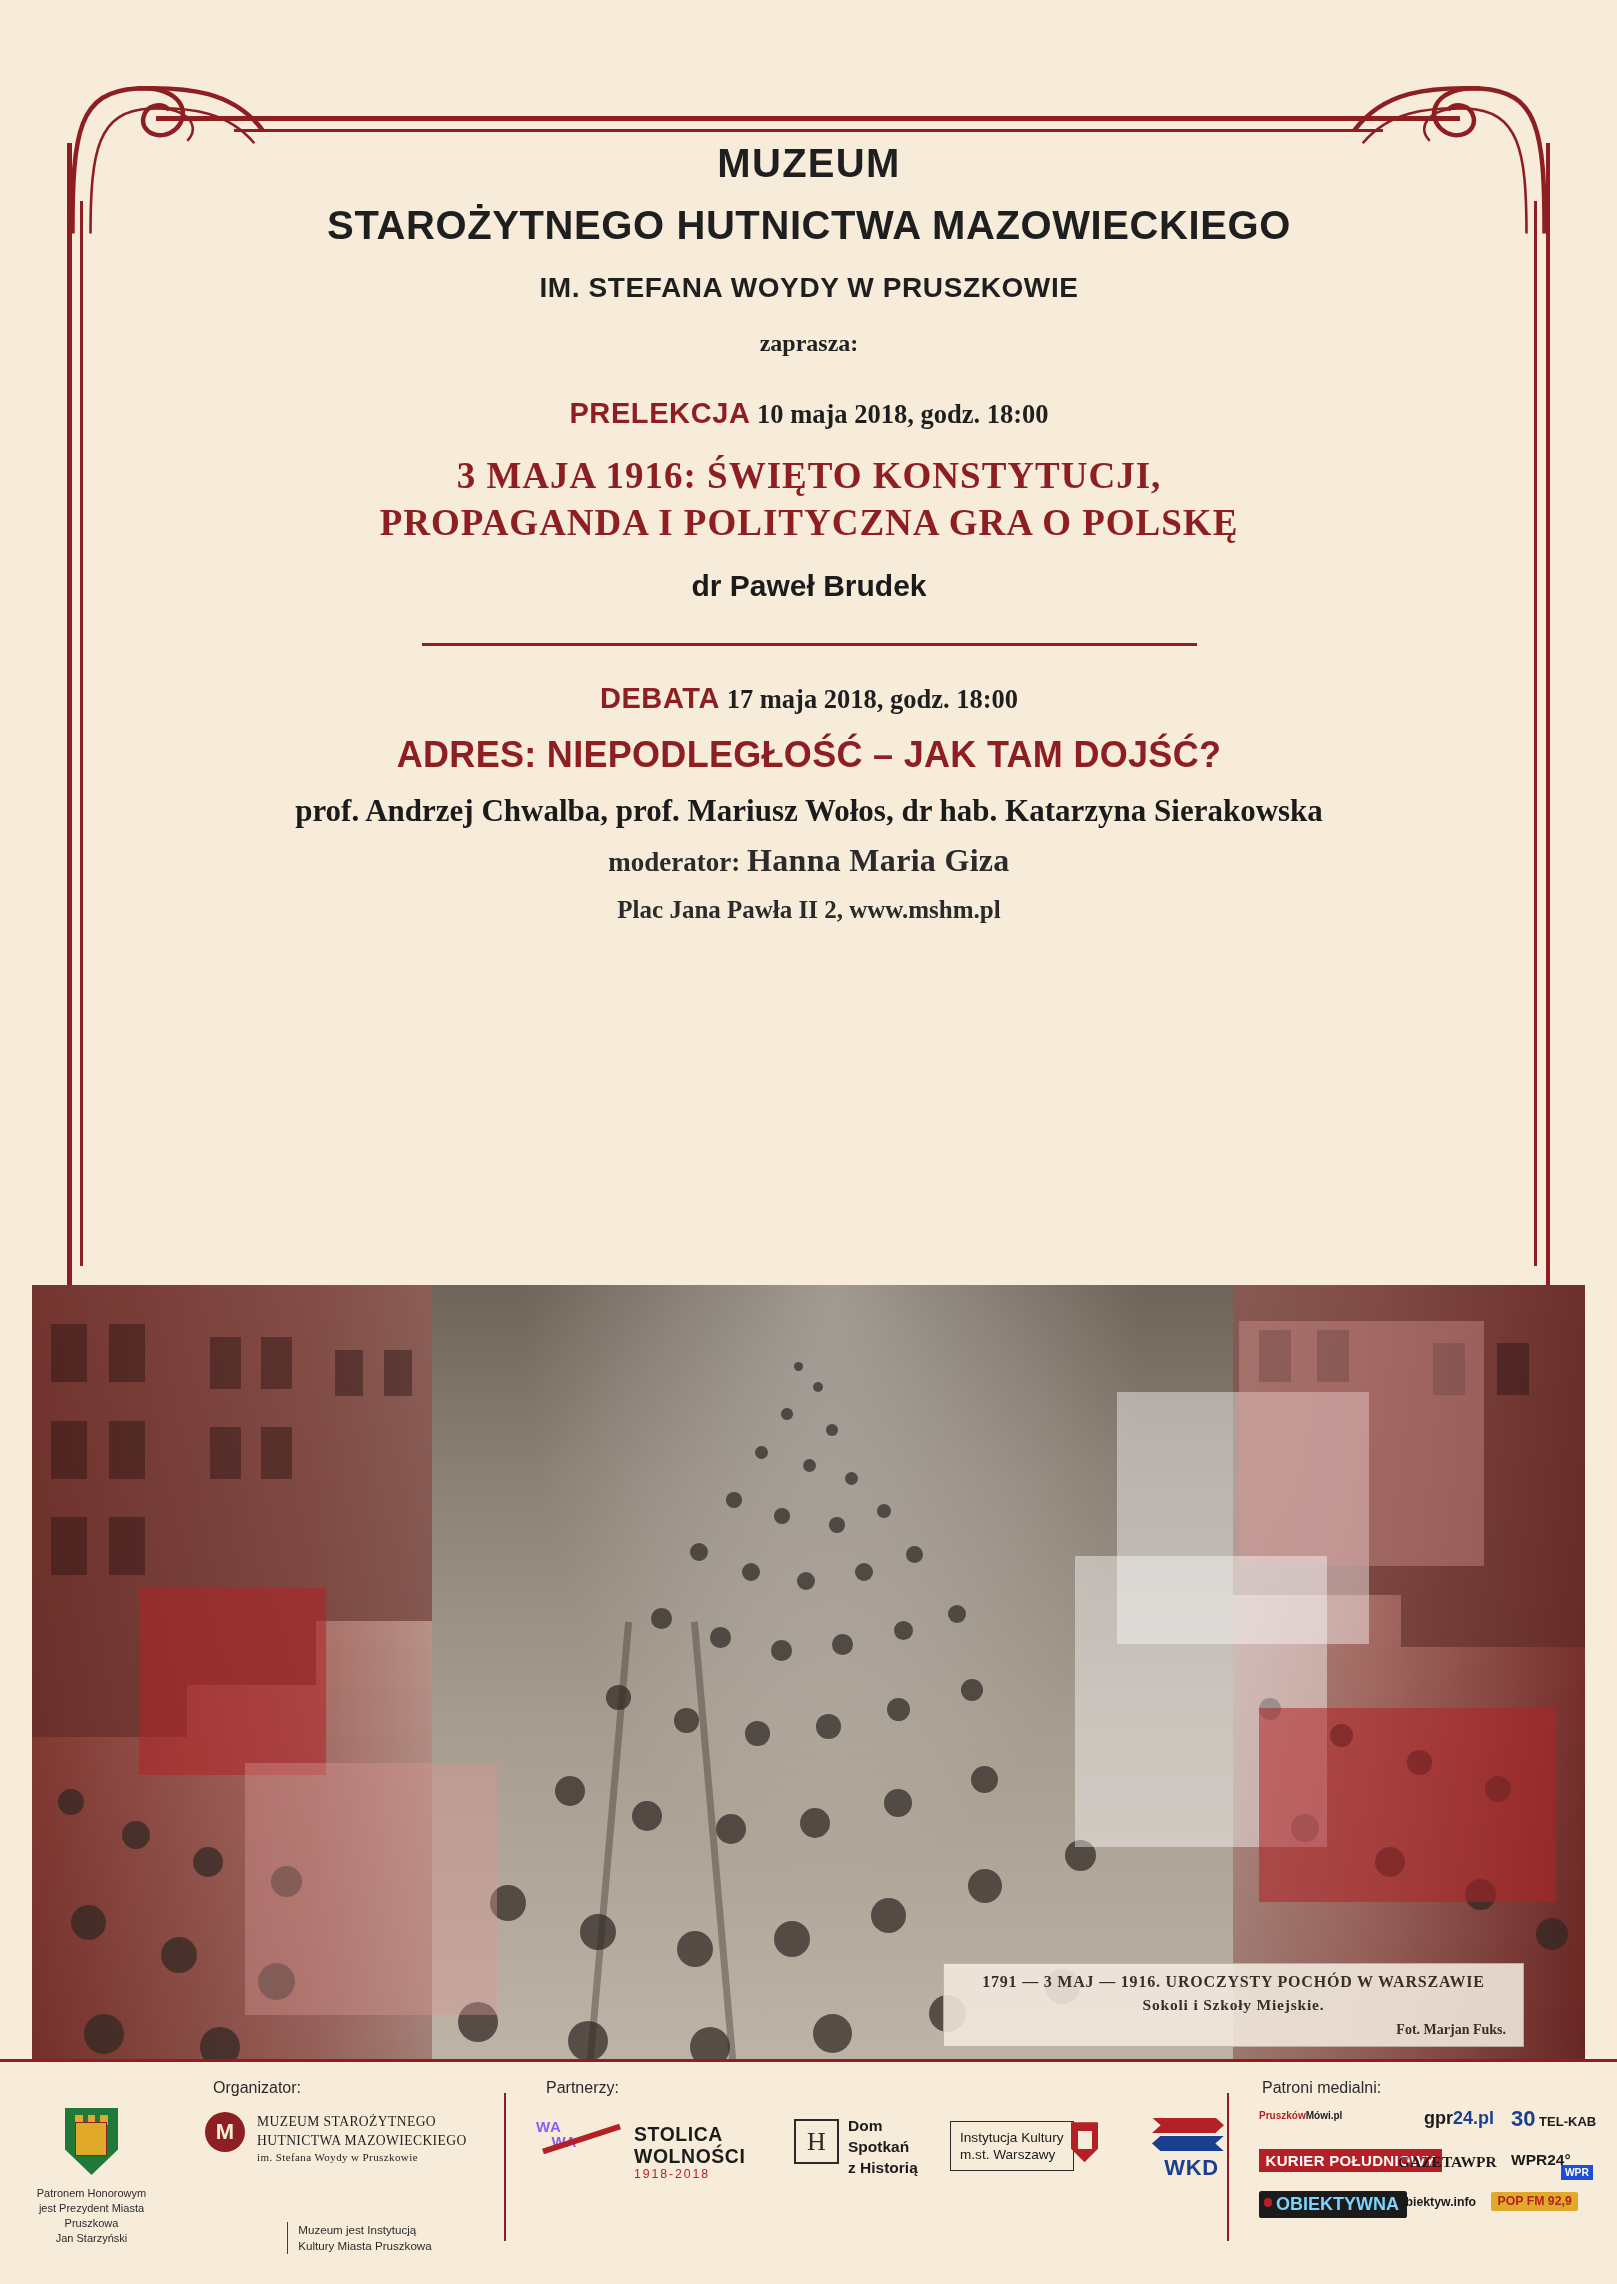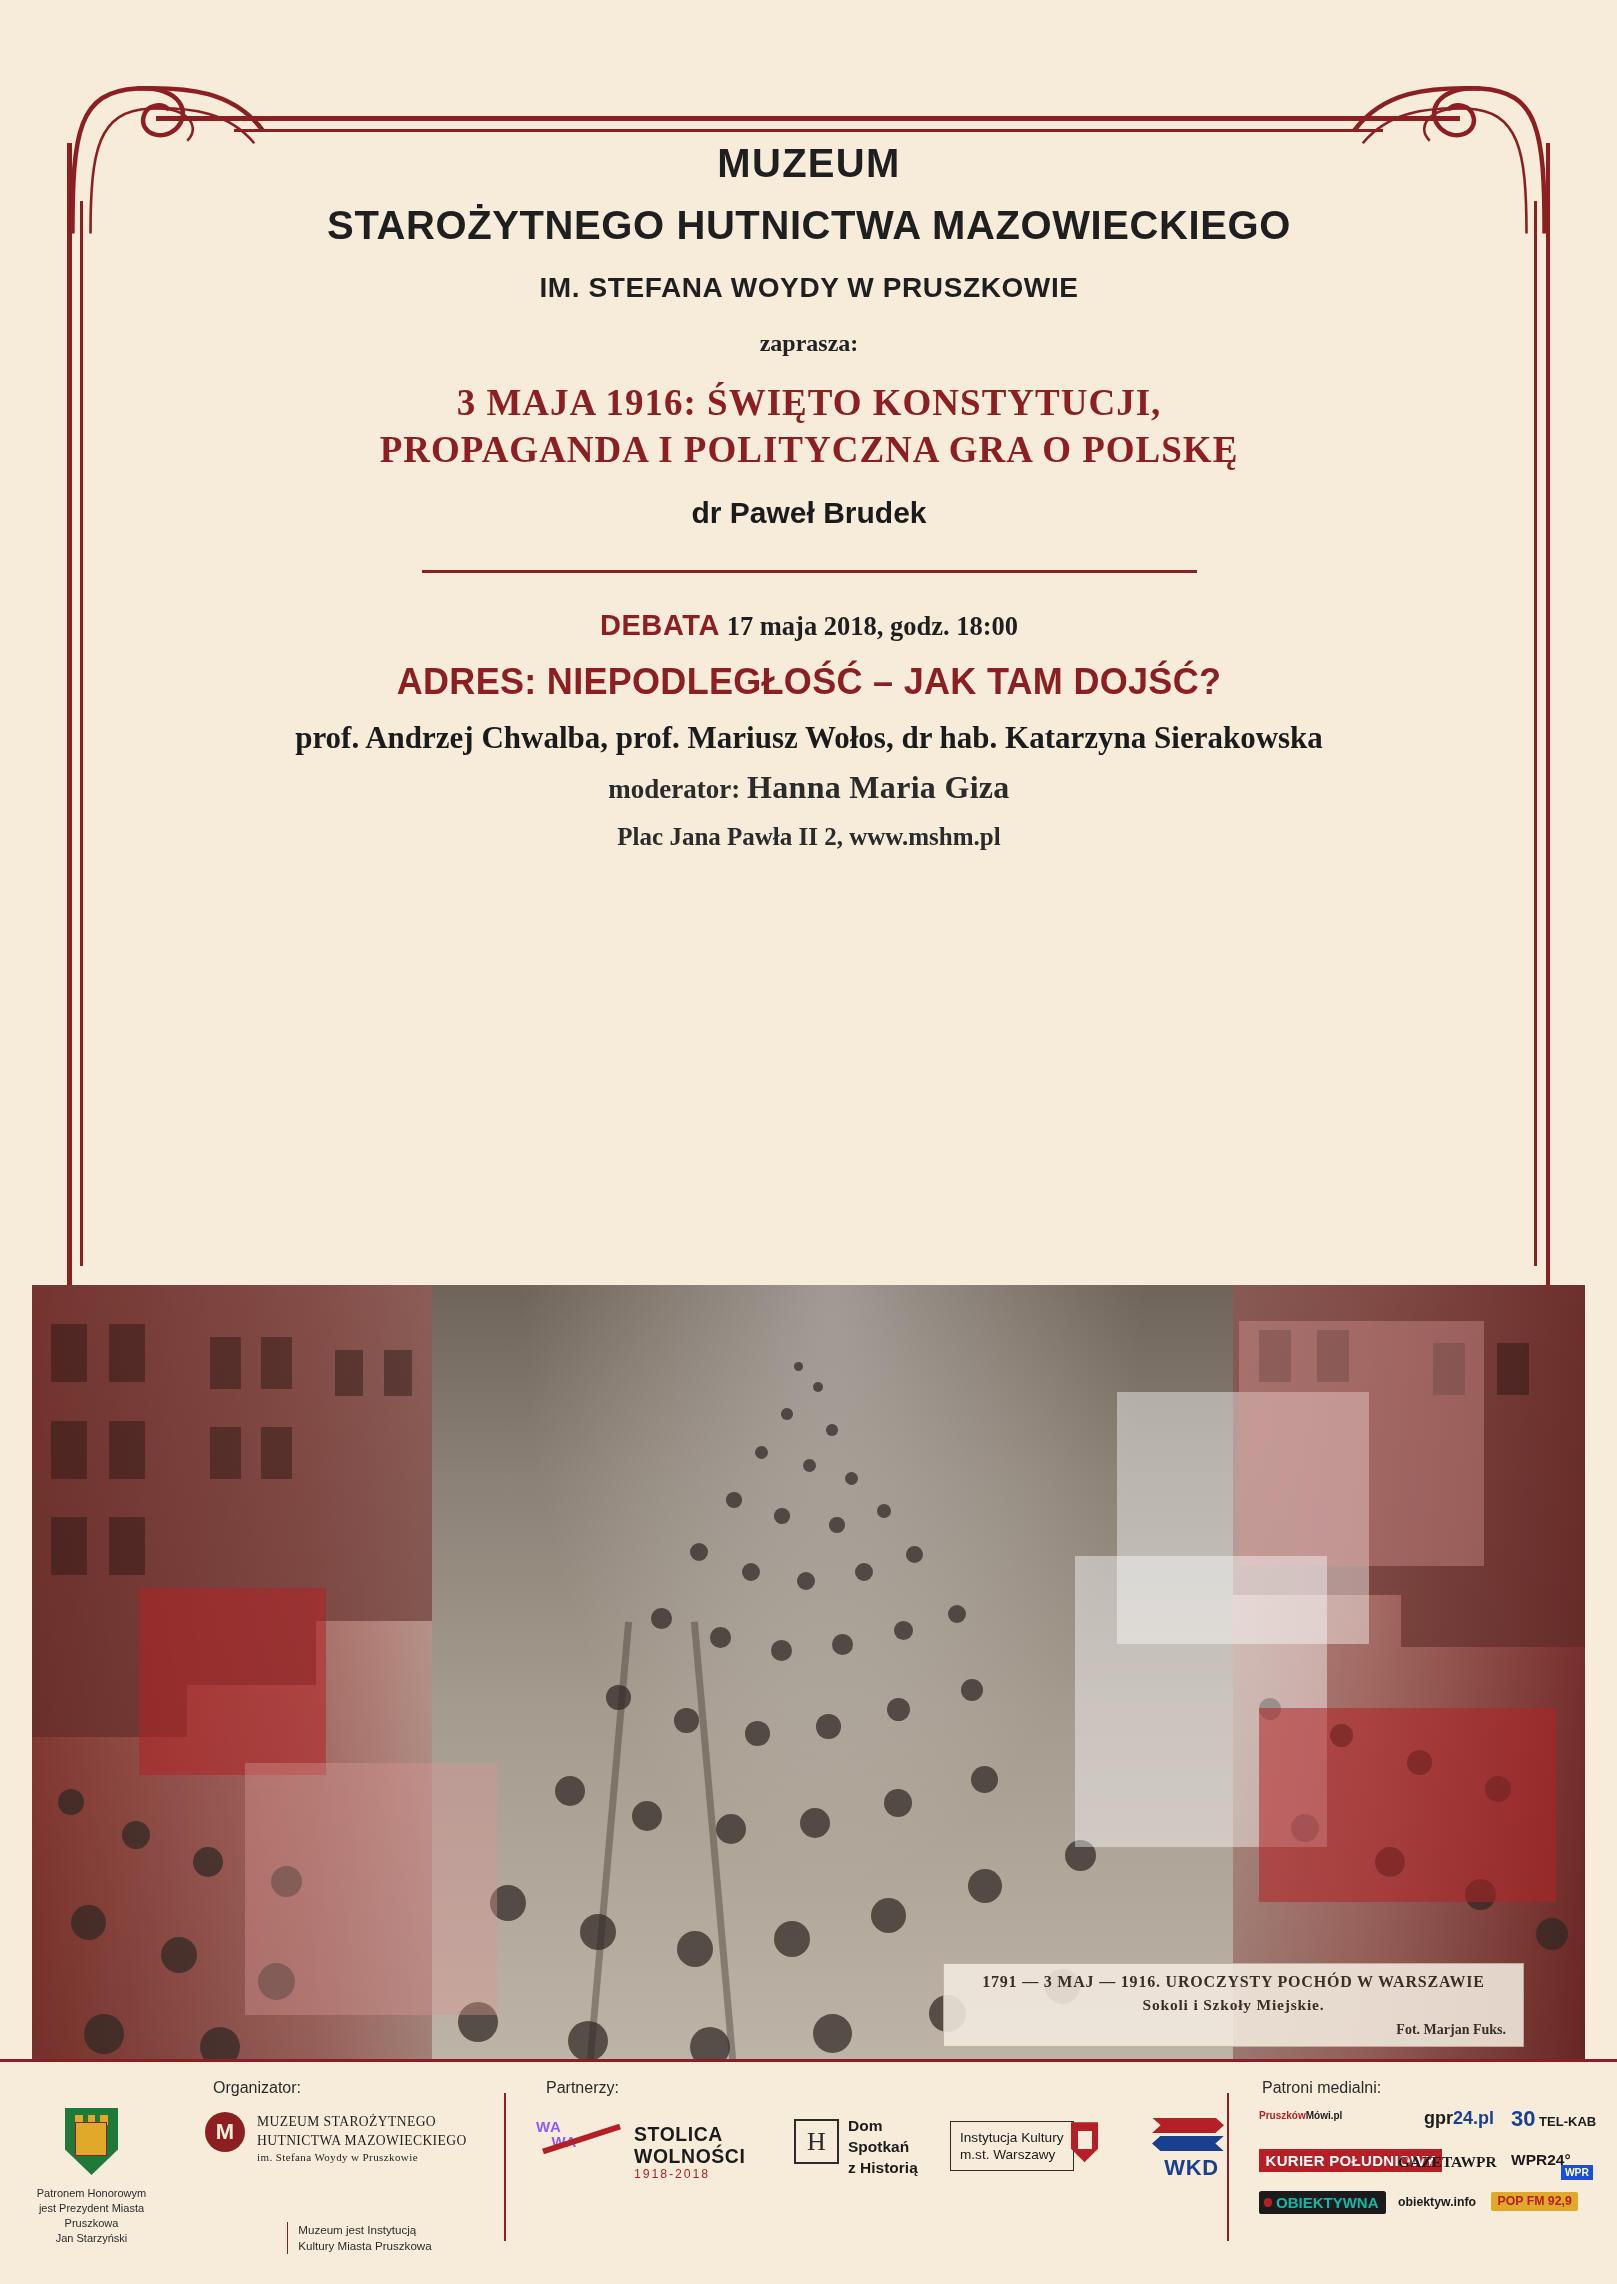--- a/index.html
+++ b/index.html
@@ -481,21 +481,21 @@
     background: #b42025; color: #fff; font-size: 15px; letter-spacing: 0.3px;
   }
   .gazetawpr { left: 139px; top: 6.5px; font-size: 15.5px; color: #1b1b1b; font-family: "Liberation Serif", serif; }
   .wpr24 { left: 252px; top: 5.2px; font-size: 15.5px; color: #1b1b1b; }
   .wprbox {
     left: 302px; top: 19px; padding: 1.9px 3.9px; background: #1d4ed8; color: #fff; font-size: 10.3px; text-align: right;
   }
 
   .obiektywna {
     left: 0; top: 2.6px; padding: 3.2px 7.7px 3.2px 17px;
-    background: #1b1b1b; color: #14b8a6; font-size: 15px; border-radius: 2.6px;
+    background: #1b1b1b; color: #7dd3fc; font-size: 18px; border-radius: 2.6px;
   }
   .obiektywna:before {
     content: "";
     position: absolute; left: 4.5px; top: 7.7px; width: 8.4px; height: 8.4px;
     border-radius: 50%; background: #b42025;
   }
   .obiektyw2 { left: 139px; top: 6.5px; font-size: 12.3px; color: #1b1b1b; }
   .popfm { left: 232px; top: 3.9px; padding: 2.6px 6.5px; background: #e0a92a; color: #b42025; font-size: 12.3px; border-radius: 1.9px; }
 
   .footer-sep-1 { left: 504px; top: 31px; height: 148px; }
@@ -531,20 +531,24 @@
       </svg>
     </div>
   </div>
 
   <div class="content">
     <div class="museum-l1">MUZEUM</div>
     <div class="museum-l2">STAROŻYTNEGO HUTNICTWA MAZOWIECKIEGO</div>
     <div class="museum-l3">IM. STEFANA WOYDY W PRUSZKOWIE</div>
     <div class="invites">zaprasza:</div>
 
+    <div class="lecture-line">
+      <span class="kw">PRELEKCJA</span>
+      <span>10 maja 2018, godz. 18:00</span>
+    </div>
     <div class="lecture-title">
       <div>3 MAJA 1916: ŚWIĘTO KONSTYTUCJI,</div>
       <div>PROPAGANDA I POLITYCZNA GRA O POLSKĘ</div>
     </div>
     <div class="speaker">dr Paweł Brudek</div>
 
     <div class="divider"></div>
 
     <div class="debate-line">
       <span class="kw">DEBATA</span>

